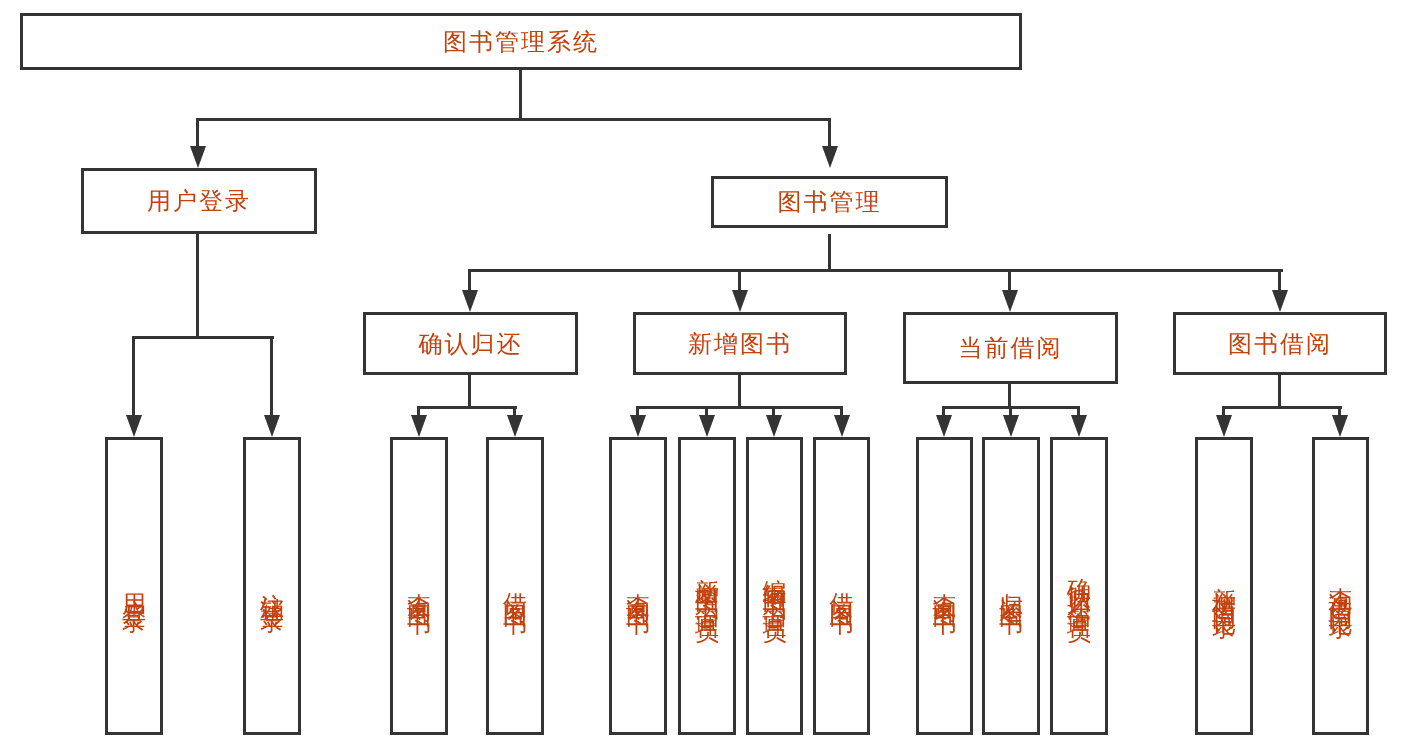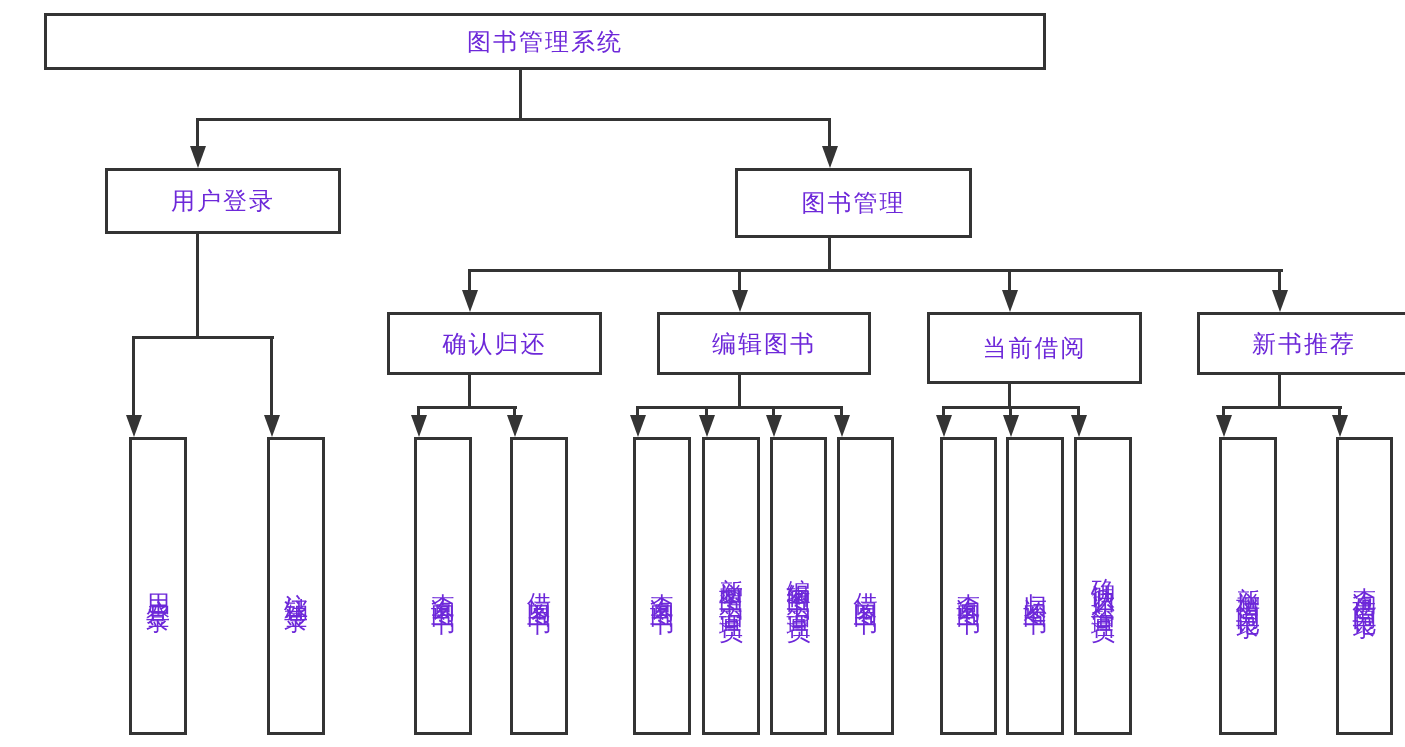--- a/index.html
+++ b/index.html
@@ -1,20 +1,20 @@
 <!DOCTYPE html>
 <html><head>
 <meta charset="utf-8">
 <style>
   html,body{margin:0;padding:0;background:#ffffff;}
   .canvas{position:relative;width:1405px;height:747px;background:#ffffff;overflow:hidden;
           font-family:"Liberation Sans","DejaVu Sans",sans-serif;}
   .node{position:absolute;box-sizing:border-box;border:3px solid #343434;background:#ffffff;
         display:flex;align-items:center;justify-content:center;
-        font-size:24px;letter-spacing:2px;color:#6d28d9;white-space:nowrap;z-index:2;margin-left:24px;}
+        font-size:24px;letter-spacing:2px;color:#c2410c;white-space:nowrap;z-index:2;}
   .vnode{writing-mode:vertical-rl;text-orientation:mixed;letter-spacing:6px;line-height:1;}
   .vline{position:absolute;width:3px;background:#343434;z-index:1;}
   .hline{position:absolute;height:3px;background:#343434;z-index:1;}
   .arrow{position:absolute;width:0;height:0;z-index:1;
          border-left:8px solid transparent;border-right:8px solid transparent;
          border-top:22px solid #343434;}
   .watermark{position:absolute;left:1186px;top:715px;font-size:19px;letter-spacing:1px;
              color:#9e9e9e;opacity:.85;white-space:nowrap;z-index:3;}
 </style>
 </head>
@@ -25,44 +25,44 @@
   <div class="node" style="left:20px;top:13px;width:1002px;height:57px;">图书管理系统</div>
 
   <div class="vline" style="left:519px;top:70px;height:49px;"></div>
   <div class="hline" style="left:197px;top:118px;width:633px;"></div>
   <div class="vline" style="left:196px;top:118px;height:28px;"></div>
   <div class="arrow" style="left:190px;top:146px;"></div>
   <div class="vline" style="left:828px;top:118px;height:28px;"></div>
   <div class="arrow" style="left:822px;top:146px;"></div>
 
   <div class="node" style="left:81px;top:168px;width:236px;height:66px;">用户登录</div>
-  <div class="node" style="left:711px;top:168px;width:237px;height:70px;">图书管理</div>
+  <div class="node" style="left:711px;top:176px;width:237px;height:52px;">图书管理</div>
 
   <div class="vline" style="left:196px;top:234px;height:104px;"></div>
   <div class="hline" style="left:133px;top:336px;width:141px;"></div>
   <div class="vline" style="left:132px;top:336px;height:79px;"></div>
   <div class="arrow" style="left:126px;top:415px;"></div>
   <div class="vline" style="left:270px;top:336px;height:79px;"></div>
   <div class="arrow" style="left:264px;top:415px;"></div>
 
   <div class="vline" style="left:828px;top:234px;height:37px;"></div>
   <div class="hline" style="left:469px;top:269px;width:814px;"></div>
   <div class="vline" style="left:468px;top:269px;height:21px;"></div>
   <div class="arrow" style="left:462px;top:290px;"></div>
   <div class="vline" style="left:738px;top:269px;height:21px;"></div>
   <div class="arrow" style="left:732px;top:290px;"></div>
   <div class="vline" style="left:1008px;top:269px;height:21px;"></div>
   <div class="arrow" style="left:1002px;top:290px;"></div>
   <div class="vline" style="left:1278px;top:269px;height:21px;"></div>
   <div class="arrow" style="left:1272px;top:290px;"></div>
 
   <div class="node" style="left:363px;top:312px;width:215px;height:63px;">确认归还</div>
-  <div class="node" style="left:633px;top:312px;width:214px;height:63px;">编辑图书</div>
+  <div class="node" style="left:633px;top:312px;width:214px;height:63px;">新增图书</div>
   <div class="node" style="left:903px;top:312px;width:215px;height:72px;">当前借阅</div>
-  <div class="node" style="left:1173px;top:312px;width:214px;height:63px;">新书推荐</div>
+  <div class="node" style="left:1173px;top:312px;width:214px;height:63px;">图书借阅</div>
 
   <div class="vline" style="left:468px;top:375px;height:33px;"></div>
   <div class="hline" style="left:417px;top:406px;width:100px;"></div>
   <div class="vline" style="left:417px;top:406px;height:9px;"></div>
   <div class="arrow" style="left:411px;top:415px;"></div>
   <div class="vline" style="left:513px;top:406px;height:9px;"></div>
   <div class="arrow" style="left:507px;top:415px;"></div>
 
   <div class="vline" style="left:738px;top:375px;height:33px;"></div>
   <div class="hline" style="left:636px;top:406px;width:207px;"></div>

